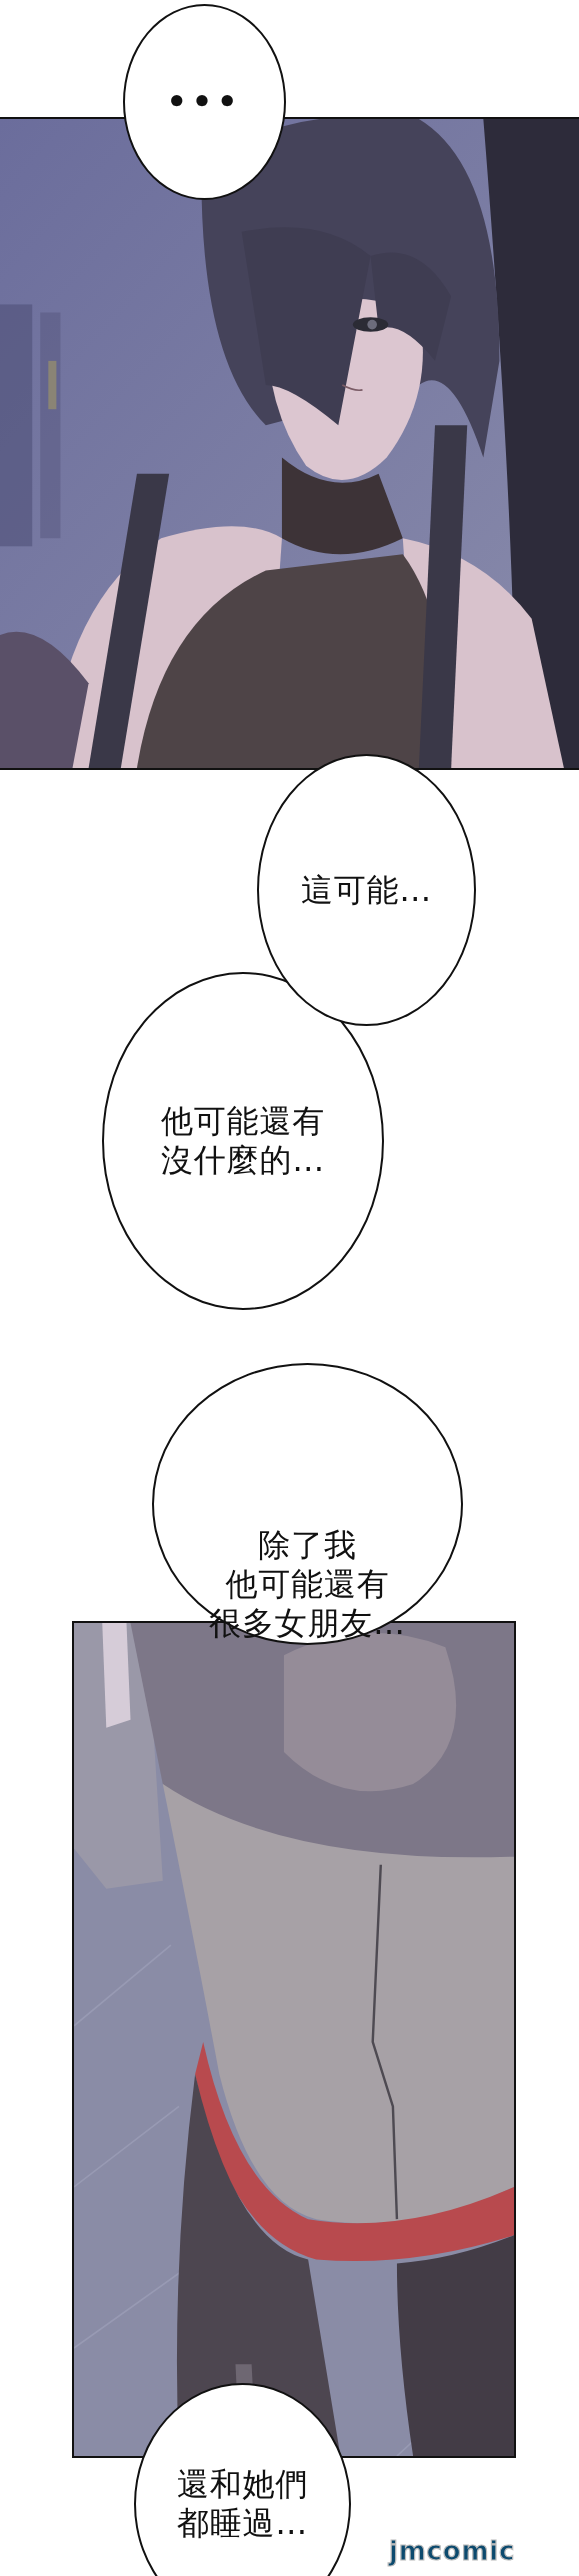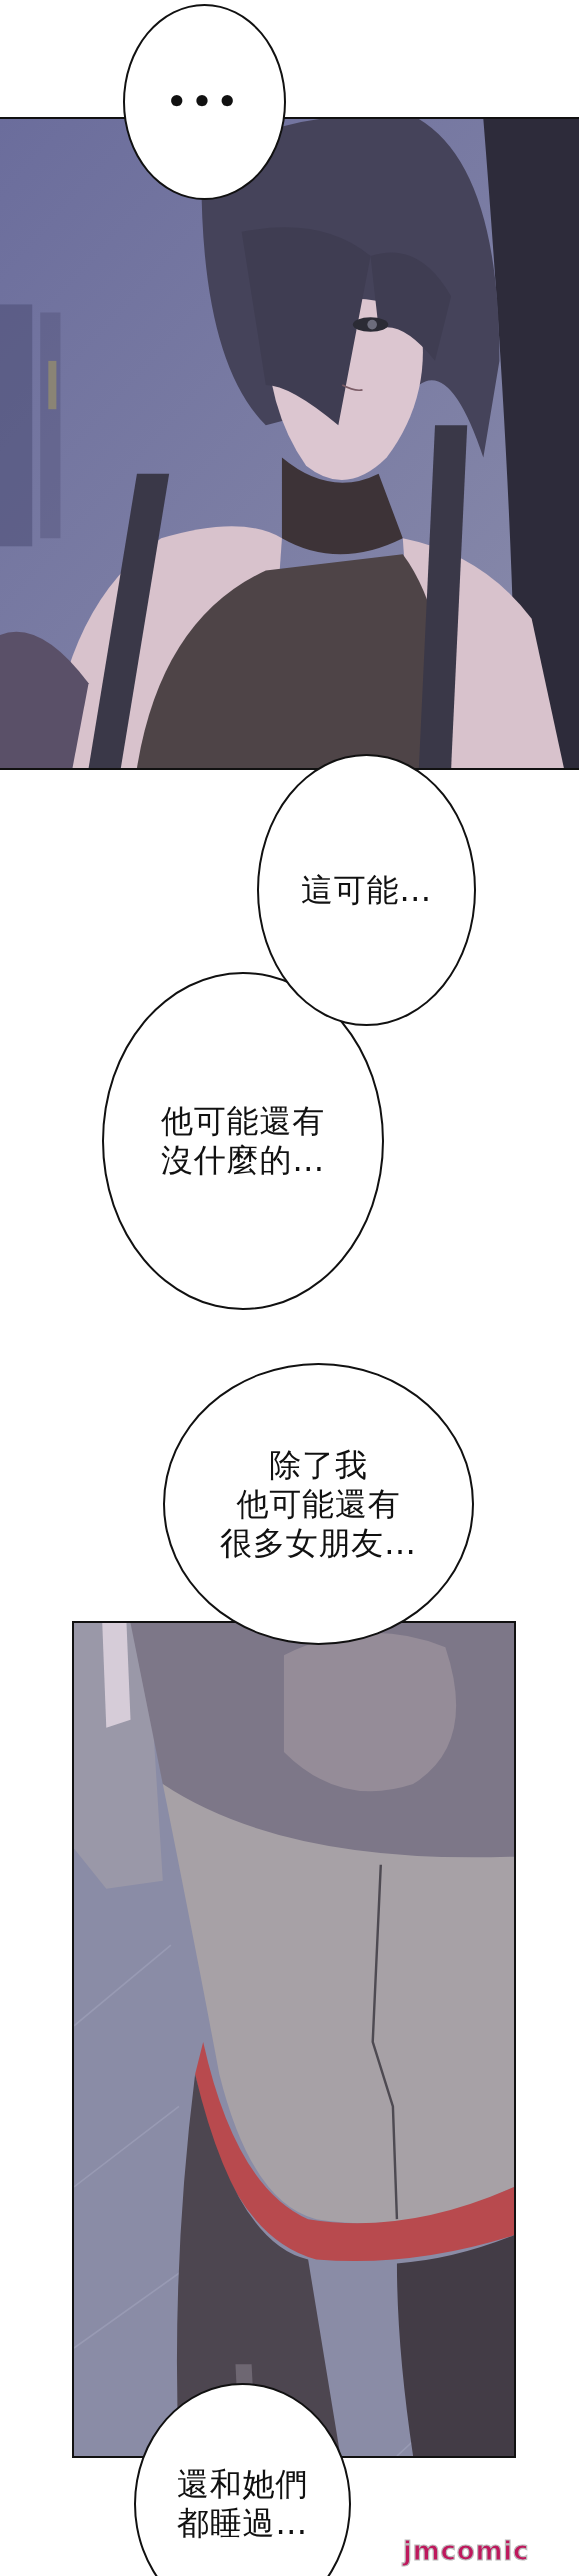--- a/index.html
+++ b/index.html
@@ -15,25 +15,25 @@
             border-radius: 50%; box-sizing: border-box;
             display: flex; align-items: center; justify-content: center;
             text-align: center; color: #111; }
   .bubble-text { white-space: pre-line; font-size: 32px; line-height: 39px;
                  letter-spacing: 0.8px; }
   #bubble-ellipsis { left: 123px; top: 4px; width: 163px; height: 196px; }
   #bubble-ellipsis .bubble-text { font-size: 32px; font-weight: bold; letter-spacing: 4.8px; }
   #bubble-a { left: 257px; top: 754px; width: 219px; height: 272px; z-index: 3; }
   #bubble-b { left: 102px; top: 973px; width: 282px; height: 192px; z-index: 2; }
   #bubble-b { height: 338px; top: 972px; }
-  #bubble-c { left: 163px; top: 1363px; width: 311px; height: 282px; z-index: 3; }
+  #bubble-c { left: 152px; top: 1363px; width: 311px; height: 282px; z-index: 3; align-items: flex-end; }
   #bubble-d { left: 134px; top: 2383px; width: 217px; height: 242px; z-index: 3; }
   #bubble-d .bubble-text { text-align: left; }
-  #watermark { position: absolute; left: 403px; top: 2536px; font-size: 26px; font-weight: bold;
-               color: #be185d; -webkit-text-stroke: 1.2px #bbb; letter-spacing: 0.8px; z-index: 5;
+  #watermark { position: absolute; left: 389px; top: 2536px; font-size: 26px; font-weight: bold;
+               color: #0c4a6e; -webkit-text-stroke: 1.2px #bbb; letter-spacing: 0.8px; z-index: 5;
                font-family: "DejaVu Sans", sans-serif; }
 </style>
 </head>
 <body>
 
 <div class="panel" id="panel-1">
   <svg viewBox="0 0 720 805" preserveAspectRatio="none">
     <defs>
       <linearGradient id="bg1" x1="0" y1="0" x2="1" y2="1">
         <stop offset="0" stop-color="#6b6d9c"></stop>

